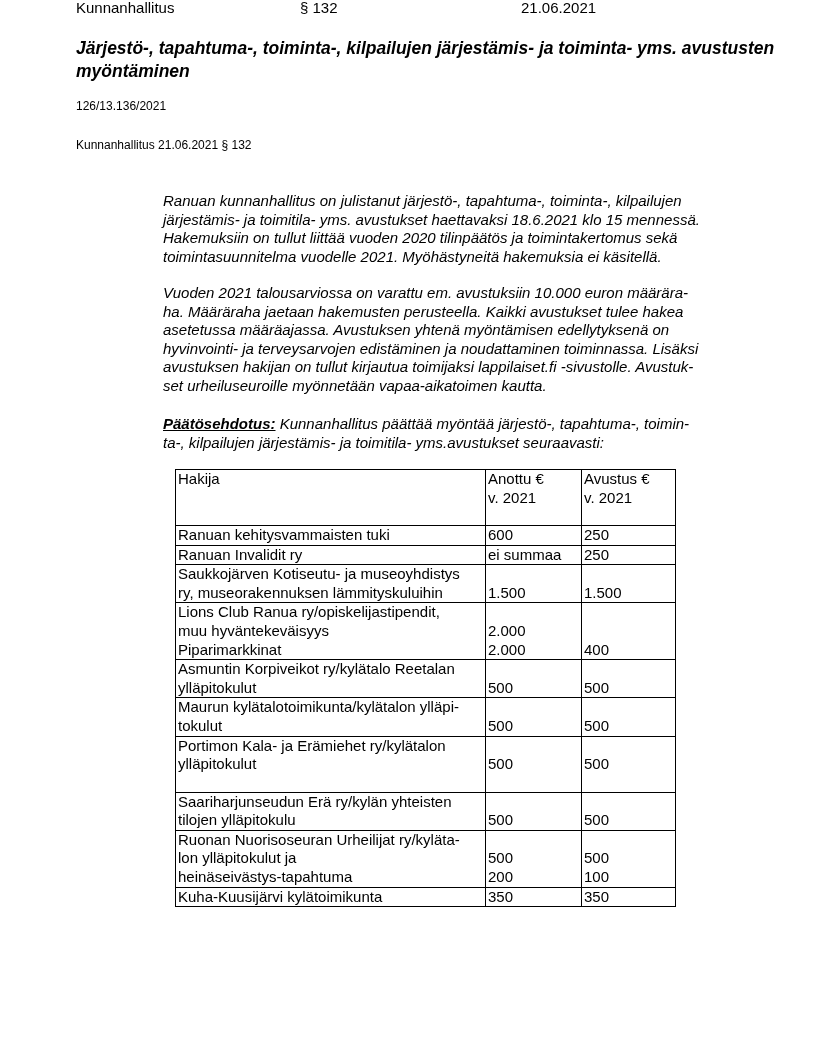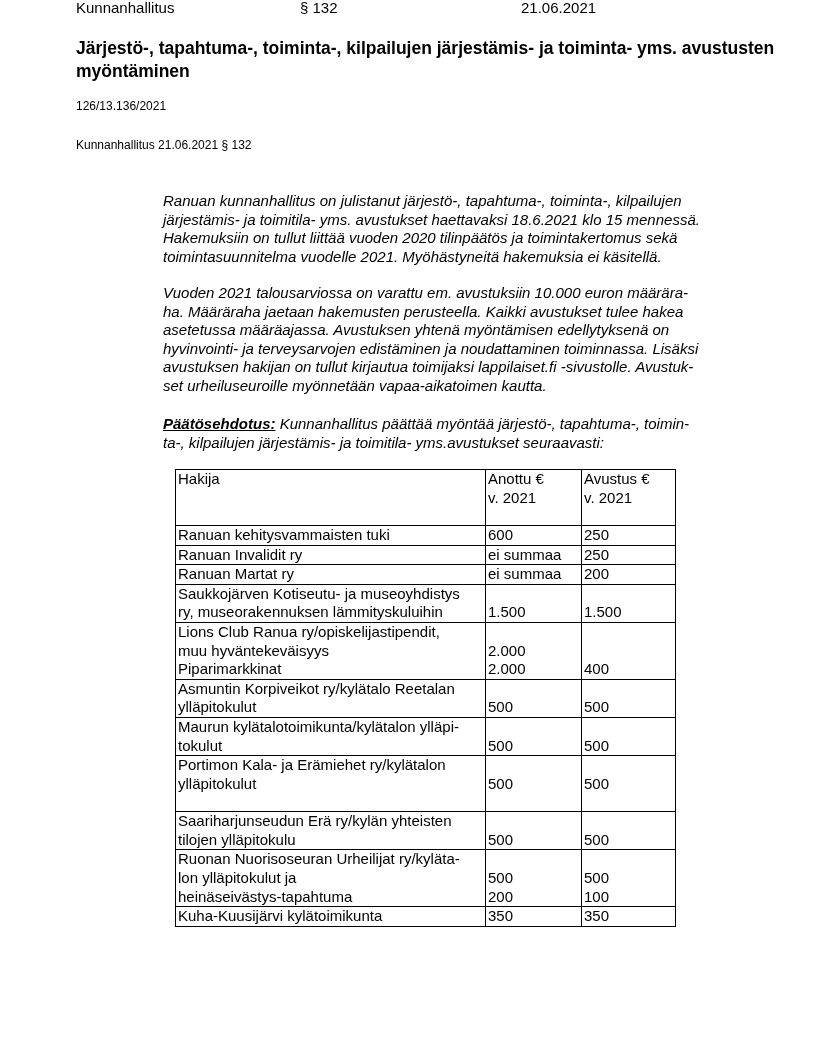--- a/index.html
+++ b/index.html
@@ -1,20 +1,20 @@
 <!DOCTYPE html>
 <html><head>
 <meta charset="utf-8">
 <style>
   html, body { margin:0; padding:0; background:#ffffff; }
   body { width:816px; height:1056px; position:relative; overflow:hidden;
          font-family:"Liberation Sans", sans-serif; color:#000; }
   .abs { position:absolute; }
   .hdr { top:-2px; font-size:15px; line-height:20px; }
-  .title { left:76px; top:37px; width:700px; font-size:17.5px; font-weight:bold; line-height:23px; }
+  .title { left:76px; top:37px; width:700px; font-size:17.5px; font-weight:bold; line-height:23px;font-style:italic; }
   .meta { left:76px; font-size:12px; line-height:20px; }
   .para { left:163px; width:580px; font-size:15px; line-height:18.6px;font-style:italic; }
   .para p { margin:0; white-space:pre-line; }
   .u { font-weight:bold; text-decoration:underline; }
   table { position:absolute; left:175px; top:469px; border-collapse:collapse;
           font-size:15px; line-height:18.6px; }
   td { border:1px solid #000; padding:0 0 0 2px; vertical-align:top; white-space:pre-line; }
   td.c1 { width:307px; }
   td.c2 { width:93px; }
   td.c3 { width:91px; }
@@ -62,25 +62,20 @@
     </tr>
   <tr style="height: 19px;">
         <td class="c1">Ranuan kehitysvammaisten tuki</td>
         <td class="c2">   600</td>
         <td class="c3">     250</td>
       </tr>
       <tr style="height: 19px;">
         <td class="c1">Ranuan Invalidit ry</td>
         <td class="c2">ei summaa</td>
         <td class="c3">     250</td>
-      </tr>
-      <tr style="height: 19px;">
-        <td class="c1">Ranuan Martat ry</td>
-        <td class="c2">ei summaa</td>
-        <td class="c3">     200</td>
       </tr>
       <tr style="height: 37px;">
         <td class="c1">Saukkojärven Kotiseutu- ja museoyhdistys
 ry, museorakennuksen lämmityskuluihin</td>
         <td class="c2">
 1.500</td>
         <td class="c3">
     1.500</td>
       </tr>
       <tr style="height: 56px;">

